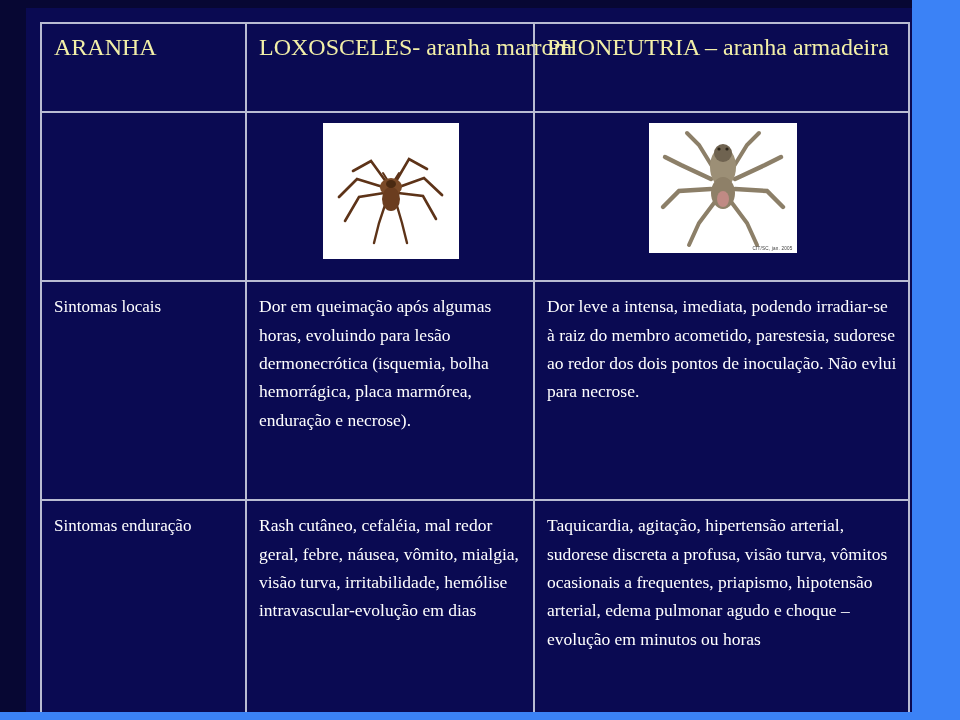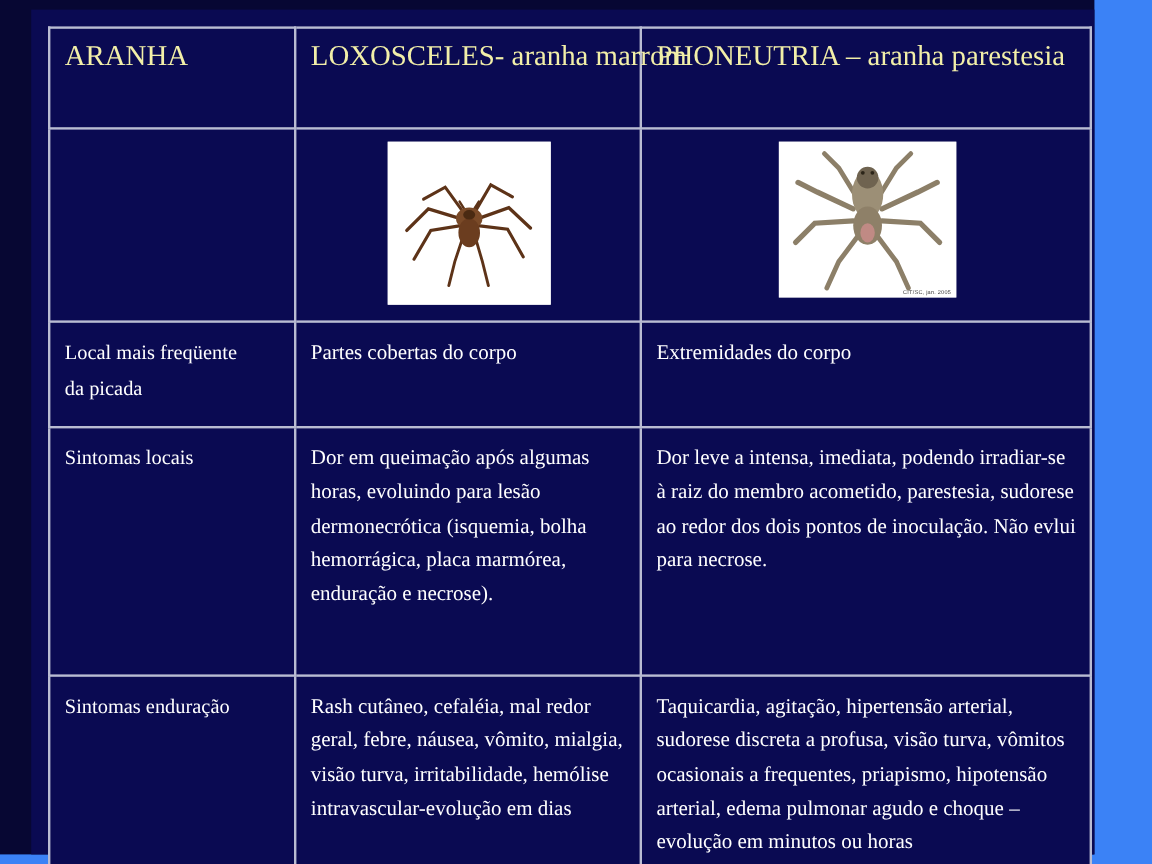--- a/index.html
+++ b/index.html
@@ -144,21 +144,21 @@
     <tbody>
 
       <tr>
         <td class="hdr-cell">
           <span class="hdr-text">ARANHA</span>
         </td>
         <td class="hdr-cell">
           <span class="hdr-text">LOXOSCELES-</span><span class="hdr-text small"> aranha marrom</span>
         </td>
         <td class="hdr-cell">
-          <span class="hdr-text">PHONEUTRIA</span><span class="hdr-text small"> – aranha parestesia</span>
+          <span class="hdr-text">PHONEUTRIA</span><span class="hdr-text small"> – aranha armadeira</span>
         </td>
       </tr>
 
       <tr>
         <td class="img-cell"></td>
 
         <td class="img-cell">
           <span class="photo photo-lox">
             <svg width="136" height="136" viewBox="0 0 136 136">
               <rect width="136" height="136" fill="#ffffff"></rect>
@@ -212,32 +212,20 @@
               <ellipse cx="74" cy="76" rx="6" ry="8" fill="#c08a84"></ellipse>
               <ellipse cx="74" cy="30" rx="9" ry="9" fill="#6f6350"></ellipse>
               <circle cx="70" cy="26" r="1.6" fill="#2b2418"></circle>
               <circle cx="78" cy="26" r="1.6" fill="#2b2418"></circle>
             </svg>
             <span class="credit">CIT/SC, jan. 2005</span>
           </span>
         </td>
       </tr>
 
-      <tr class="row-local">
-        <td>
-          <div class="label-text">Local mais freqüente</div>
-          <div class="label-text">da picada</div>
-        </td>
-        <td>
-          <div class="body-text">Partes cobertas do corpo</div>
-        </td>
-        <td>
-          <div class="body-text">Extremidades do corpo</div>
-        </td>
-      </tr>
 
       <tr class="row-locais">
         <td>
           <div class="label-text">Sintomas locais</div>
         </td>
         <td>
           <div class="body-text">Dor em queimação após algumas horas, evoluindo para lesão dermonecrótica (isquemia, bolha hemorrágica, placa marmórea, enduração e necrose).</div>
         </td>
         <td>
           <div class="body-text">Dor leve a intensa, imediata, podendo irradiar-se à raiz do membro acometido, parestesia, sudorese ao redor dos dois pontos de inoculação. Não evlui para necrose.</div>

